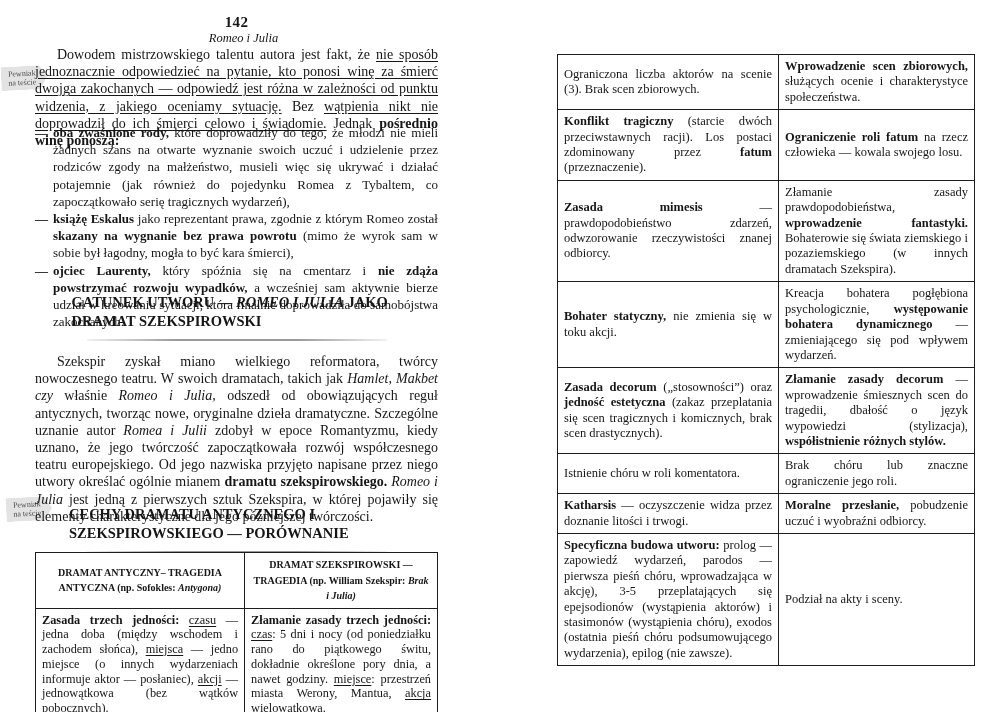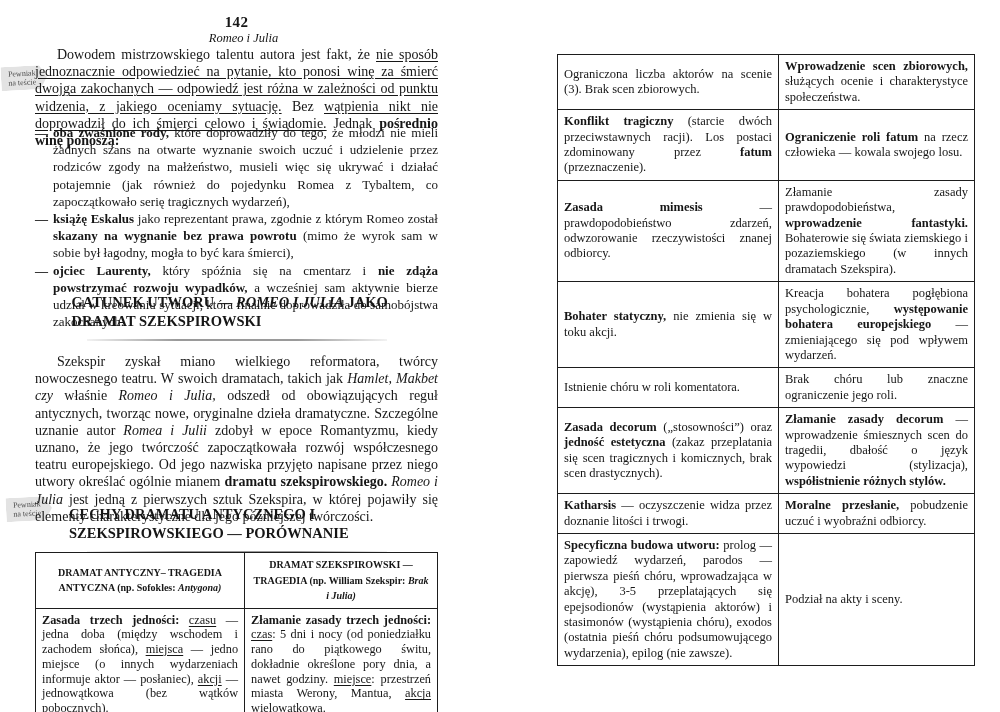--- a/index.html
+++ b/index.html
@@ -142,29 +142,29 @@
         <tr>
           <td><span class="seg-b">Konflikt tragiczny</span><span> (starcie dwóch przeciwstawnych racji). Los postaci zdominowany przez </span><span class="seg-b">fatum</span><span> (przeznaczenie).</span></td>
           <td><span class="seg-b">Ograniczenie roli fatum</span><span> na rzecz człowieka — kowala swojego losu.</span></td>
         </tr>
         <tr>
           <td><span class="seg-b">Zasada mimesis</span><span> — prawdopodobieństwo zdarzeń, odwzorowanie rzeczywistości znanej odbiorcy.</span></td>
           <td><span>Złamanie zasady prawdopodobieństwa, </span><span class="seg-b">wprowadzenie fantastyki.</span><span> Bohaterowie się świata ziemskiego i pozaziemskiego (w innych dramatach Szekspira).</span></td>
         </tr>
         <tr>
           <td><span class="seg-b">Bohater statyczny,</span><span> nie zmienia się w toku akcji.</span></td>
-          <td><span>Kreacja bohatera pogłębiona psychologicznie, </span><span class="seg-b">występowanie bohatera europejskiego</span><span> — zmieniającego się pod wpływem wydarzeń.</span></td>
+          <td><span>Kreacja bohatera pogłębiona psychologicznie, </span><span class="seg-b">występowanie bohatera dynamicznego</span><span> — zmieniającego się pod wpływem wydarzeń.</span></td>
+        </tr>
+        <tr>
+          <td><span class="seg-b">Zasada decorum</span><span> („stosowności”) oraz </span><span class="seg-b">jedność estetyczna</span><span> (zakaz przeplatania się scen tragicznych i komicznych, brak scen drastycznych).</span></td>
+          <td><span class="seg-b">Złamanie zasady decorum</span><span> — wprowadzenie śmiesznych scen do tragedii, dbałość o język wypowiedzi (stylizacja), </span><span class="seg-b">współistnienie różnych stylów.</span></td>
         </tr>
         <tr>
           <td><span>Istnienie chóru w roli komentatora.</span></td>
           <td><span>Brak chóru lub znaczne ograniczenie jego roli.</span></td>
-        </tr>
-        <tr>
-          <td><span class="seg-b">Zasada decorum</span><span> („stosowności”) oraz </span><span class="seg-b">jedność estetyczna</span><span> (zakaz przeplatania się scen tragicznych i komicznych, brak scen drastycznych).</span></td>
-          <td><span class="seg-b">Złamanie zasady decorum</span><span> — wprowadzenie śmiesznych scen do tragedii, dbałość o język wypowiedzi (stylizacja), </span><span class="seg-b">współistnienie różnych stylów.</span></td>
         </tr>
         <tr>
           <td><span class="seg-b">Katharsis</span><span> — oczyszczenie widza przez doznanie litości i trwogi.</span></td>
           <td><span class="seg-b">Moralne przesłanie,</span><span> pobudzenie uczuć i wyobraźni odbiorcy.</span></td>
         </tr>
         <tr>
           <td><span class="seg-b">Specyficzna budowa utworu:</span><span> prolog — zapowiedź wydarzeń, parodos — pierwsza pieśń chóru, wprowadzająca w akcję), 3-5 przeplatających się epejsodionów (wystąpienia aktorów) i stasimonów (wystąpienia chóru), exodos (ostatnia pieśń chóru podsumowującego wydarzenia), epilog (nie zawsze).</span></td>
           <td><span>Podział na akty i sceny.</span></td>
         </tr>
       </tbody>

